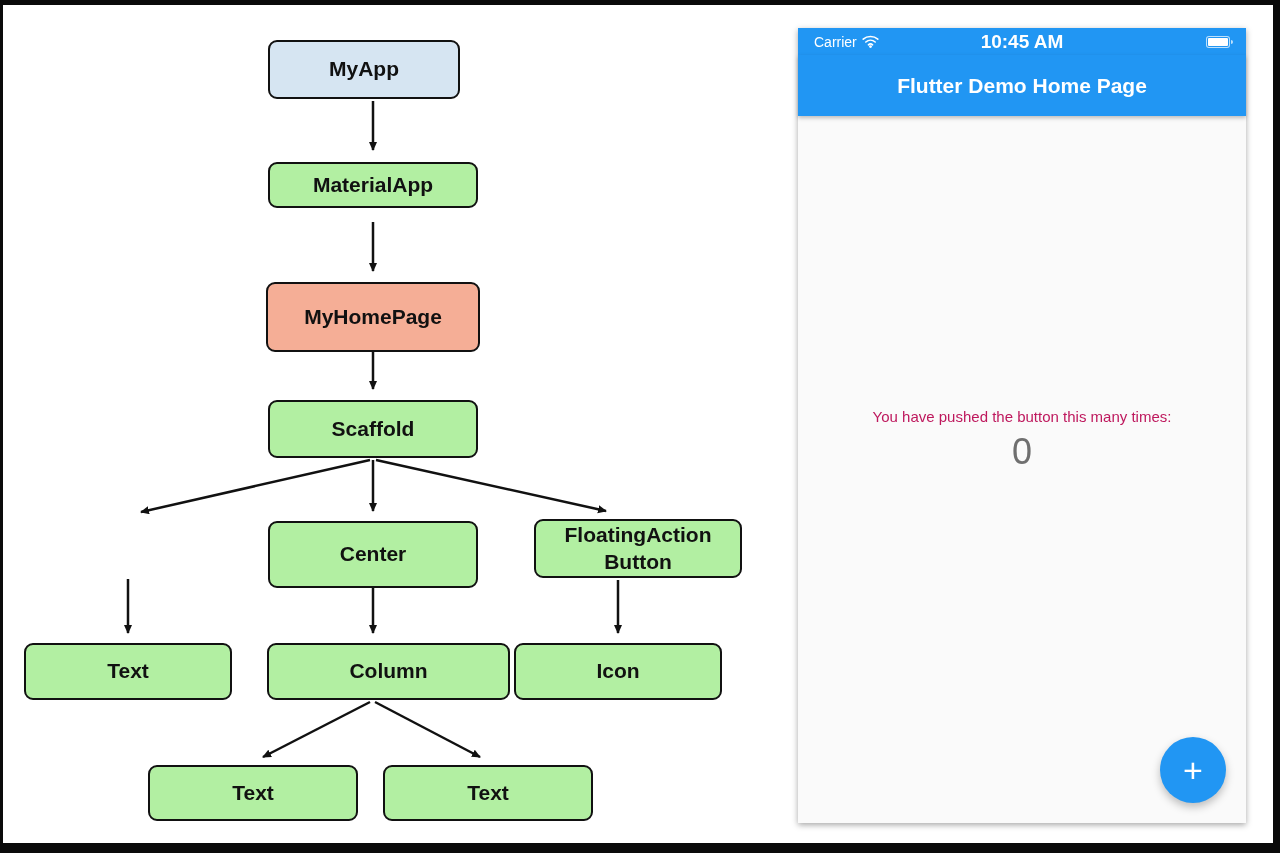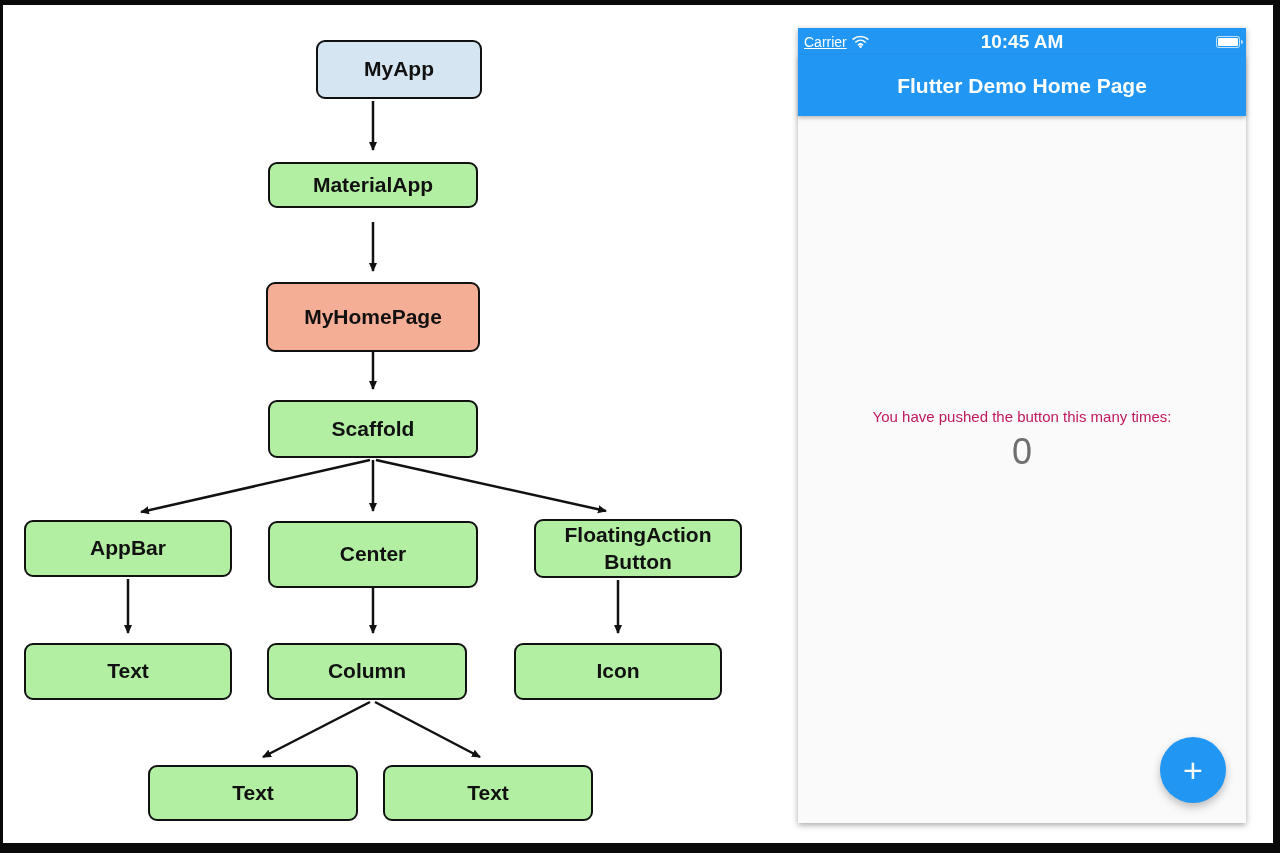--- a/index.html
+++ b/index.html
@@ -35,21 +35,21 @@
   
   .phone {
     position: absolute; left: 798px; top: 28px;
     width: 448px; height: 795px;
     background: #FAFAFA;
     box-shadow: 0 2px 6px rgba(0,0,0,0.35);
   }
   .status-bar {
     position: absolute; left: 0; top: 0; width: 100%; height: 27px;
     display: flex; align-items: center;
-    padding: 0 6px; color: #fff; font-size: 14px; text-decoration: underline;
+    padding: 0 16px; color: #fff; font-size: 14px;
   }
   .sb-left { display: flex; align-items: center; gap: 5px; }
   .sb-time {
     position: absolute; left: 0; right: 0; text-align: center;
     font-weight: bold; font-size: 19px;
   }
   .sb-right { margin-left: auto; display: flex; align-items: center; z-index: 2; }
   .battery {
     position: relative; width: 24px; height: 12px;
     border: 1px solid rgba(255,255,255,0.7); border-radius: 3px;
@@ -102,30 +102,29 @@
         <line x1="373" y1="460" x2="373" y2="511" marker-end="url(#ah)"></line>
         <line x1="376" y1="460" x2="606" y2="511" marker-end="url(#ah)"></line>
         <line x1="128" y1="579" x2="128" y2="633" marker-end="url(#ah)"></line>
         <line x1="373" y1="580" x2="373" y2="633" marker-end="url(#ah)"></line>
         <line x1="618" y1="580" x2="618" y2="633" marker-end="url(#ah)"></line>
         <line x1="370" y1="702" x2="263" y2="757" marker-end="url(#ah)"></line>
         <line x1="375" y1="702" x2="480" y2="757" marker-end="url(#ah)"></line>
       </g>
     </svg>
 
-    <div class="node" style="left: 268px; top: 40px; width: 166px; height: 59px; background: rgb(214, 229, 242); margin-left: 48px;">MyApp</div>
+    <div class="node" style="left: 268px; top: 40px; width: 192px; height: 59px; background: rgb(214, 229, 242);">MyApp</div>
     <div class="node" style="left: 268px; top: 162px; width: 210px; height: 46px; background: rgb(178, 239, 162);">MaterialApp</div>
     <div class="node" style="left: 266px; top: 282px; width: 214px; height: 70px; background: rgb(245, 174, 150);">MyHomePage</div>
     <div class="node" style="left: 268px; top: 400px; width: 210px; height: 58px; background: rgb(178, 239, 162);">Scaffold</div>
-    <div class="node" style="left: 24px; top: 520px; width: 208px; height: 57px; background: rgb(178, 239, 162);">AppBar</div>
     <div class="node" style="left: 268px; top: 521px; width: 210px; height: 67px; background: rgb(178, 239, 162);">Center</div>
     <div class="node" style="left: 514px; top: 519px; width: 208px; height: 59px; background: rgb(178, 239, 162); margin-left: 20px;">FloatingAction
 Button</div>
     <div class="node" style="left: 24px; top: 643px; width: 208px; height: 57px; background: rgb(178, 239, 162);">Text</div>
-    <div class="node" style="left: 267px; top: 643px; width: 200px; height: 57px; background: rgb(178, 239, 162);">Column</div>
+    <div class="node" style="left: 267px; top: 643px; width: 243px; height: 57px; background: rgb(178, 239, 162);">Column</div>
     <div class="node" style="left: 514px; top: 643px; width: 208px; height: 57px; background: rgb(178, 239, 162);">Icon</div>
     <div class="node" style="left: 148px; top: 765px; width: 210px; height: 56px; background: rgb(178, 239, 162);">Text</div>
     <div class="node" style="left: 383px; top: 765px; width: 210px; height: 56px; background: rgb(178, 239, 162);">Text</div>
   </div>
 
   <div class="phone">
 
     <div class="status-bar" style="background: rgb(33, 150, 243);">
       <div class="sb-left">
         <span>Carrier</span>

